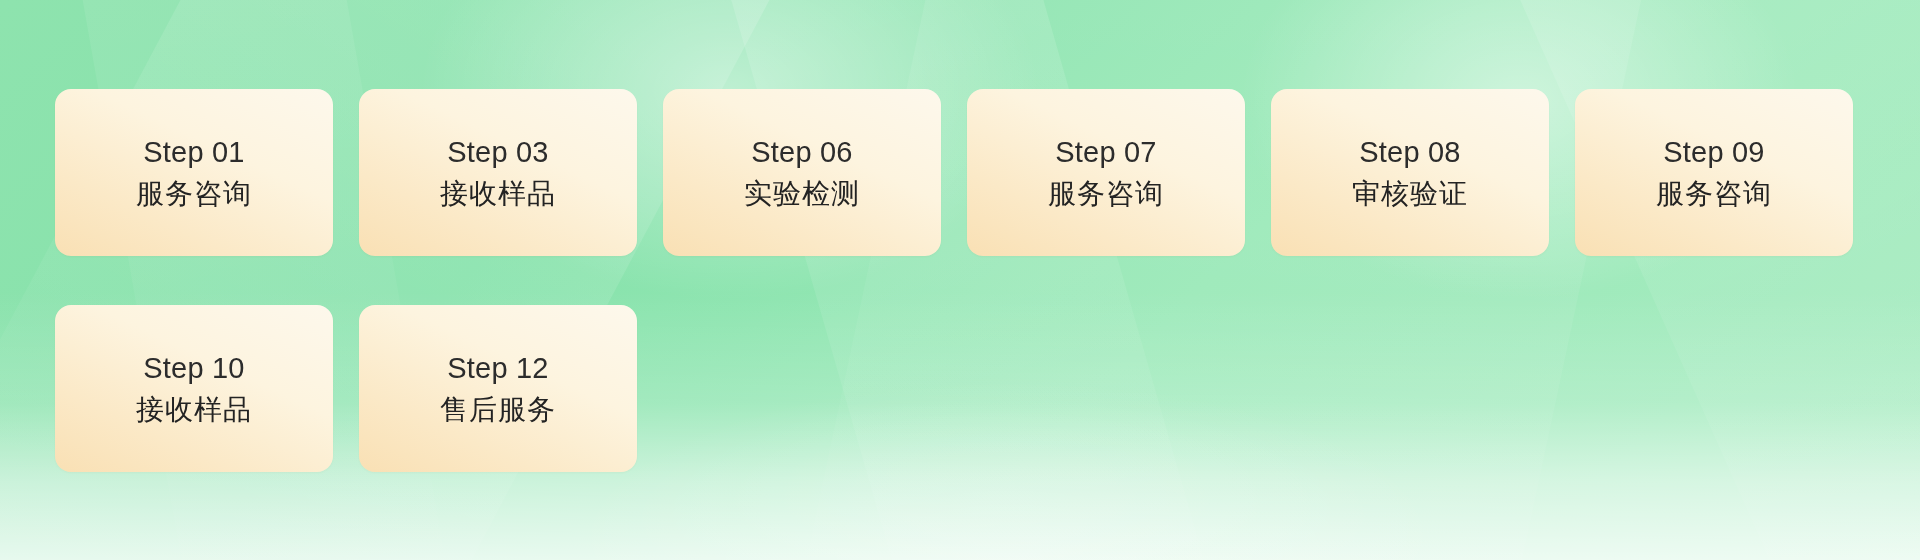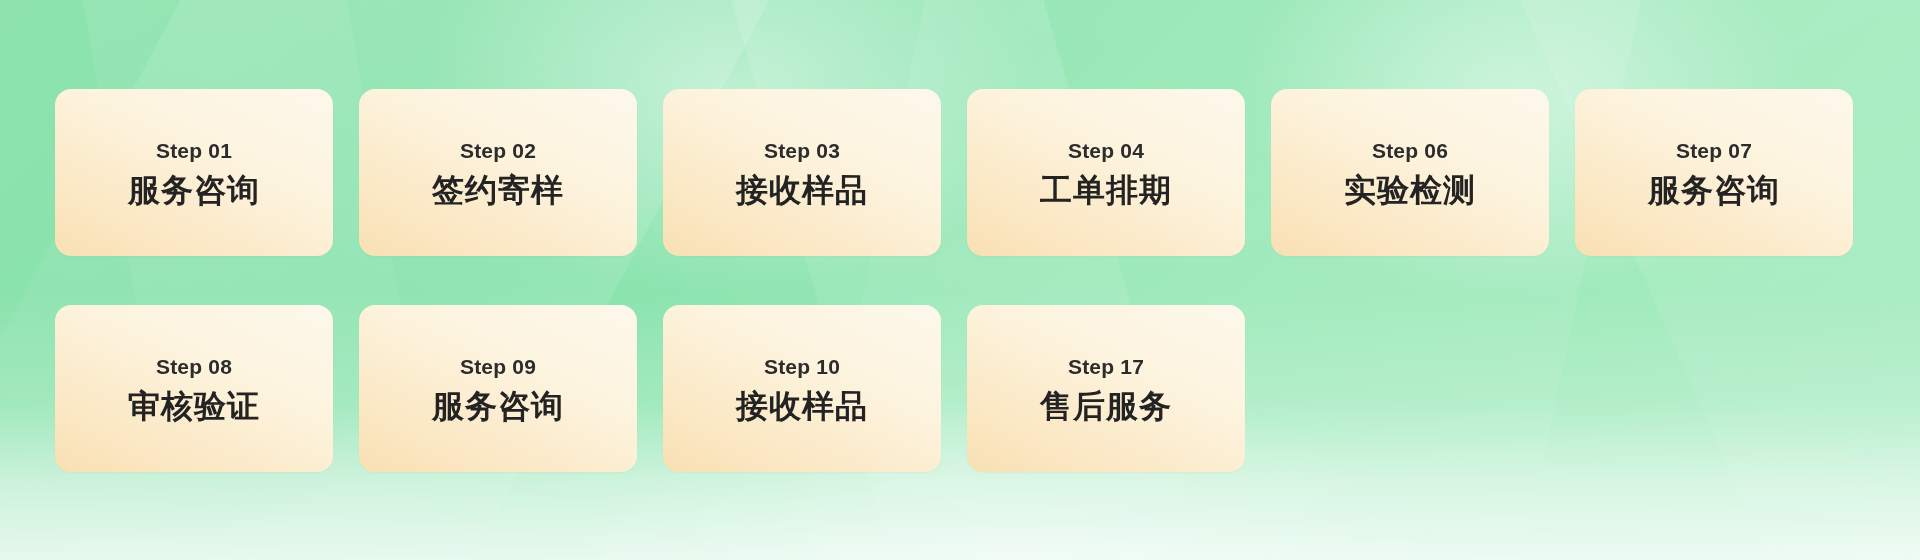--- a/index.html
+++ b/index.html
@@ -69,31 +69,31 @@
     border-radius: 16px;
     display: flex;
     flex-direction: column;
     align-items: center;
     justify-content: center;
     background: linear-gradient(205deg, #fdf8ec 0%, #fdf4df 38%, #fbe9c7 72%, #f9e0b4 100%);
     box-shadow: 0 1px 2px rgba(140,110,60,0.05);
   }
 
   .step-no {
-    font-size: 21px;
-    font-weight: 700;
+    font-size: 29px;
+    font-weight: 400;
     color: #2c2c2c;
     letter-spacing: 0.2px;
     line-height: 1;
     margin-bottom: 13px;
   }
 
   .step-label {
-    font-size: 32px;
-    font-weight: 700;
+    font-size: 28px;
+    font-weight: 400;
     color: #232323;
     letter-spacing: 1px;
     line-height: 1;
   }
 </style>
 </head>
 <body>
 
 <div id="stage">
 
@@ -106,34 +106,26 @@
   <div class="glow g2"></div>
   <div class="glow g3"></div>
 
   <div id="grid">
 
     <div class="step-card">
       <div class="step-no">Step 01</div>
       <div class="step-label">服务咨询</div>
     </div>
 
-    <div class="step-card">
-      <div class="step-no">Step 02</div>
-      <div class="step-label">签约寄样</div>
-    </div>
 
     <div class="step-card">
       <div class="step-no">Step 03</div>
       <div class="step-label">接收样品</div>
     </div>
 
-    <div class="step-card">
-      <div class="step-no">Step 04</div>
-      <div class="step-label">工单排期</div>
-    </div>
 
 
     <div class="step-card">
       <div class="step-no">Step 06</div>
       <div class="step-label">实验检测</div>
     </div>
 
     <div class="step-card">
       <div class="step-no">Step 07</div>
       <div class="step-label">服务咨询</div>
@@ -149,18 +141,18 @@
       <div class="step-label">服务咨询</div>
     </div>
 
     <div class="step-card">
       <div class="step-no">Step 10</div>
       <div class="step-label">接收样品</div>
     </div>
 
 
     <div class="step-card">
-      <div class="step-no">Step 17</div>
+      <div class="step-no">Step 12</div>
       <div class="step-label">售后服务</div>
     </div>
 
   </div>
 </div>
 
 </body></html>

